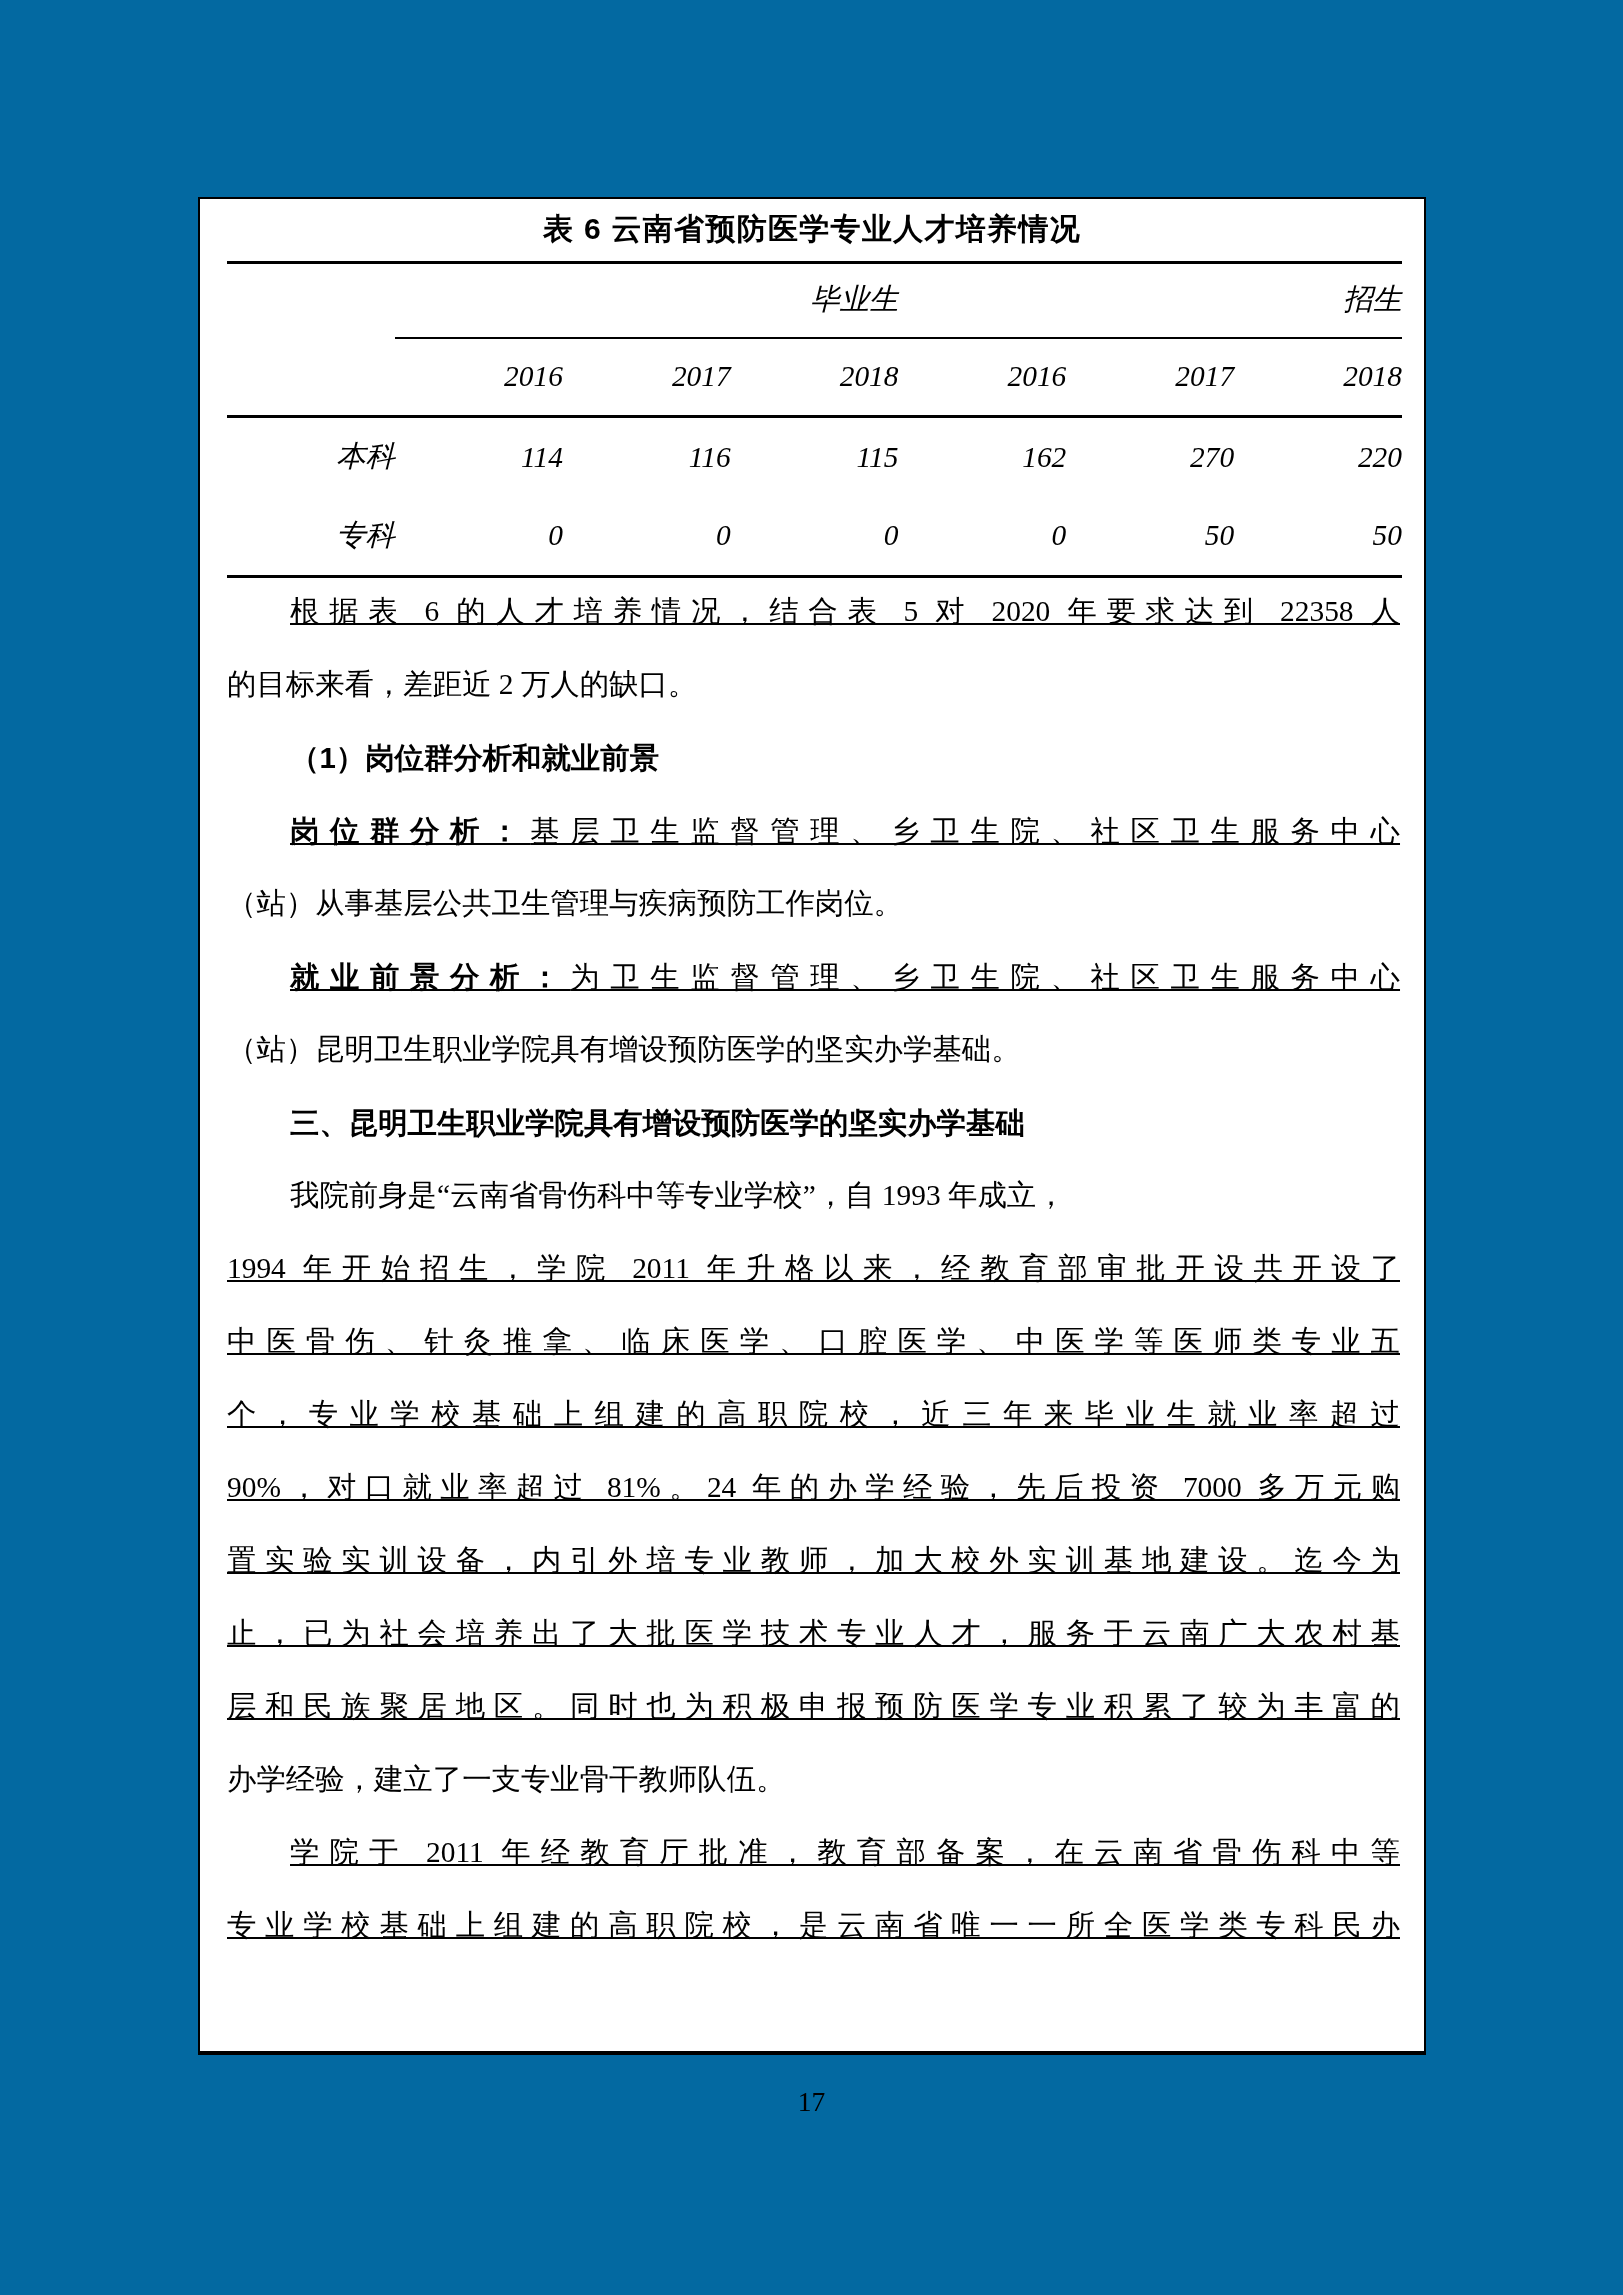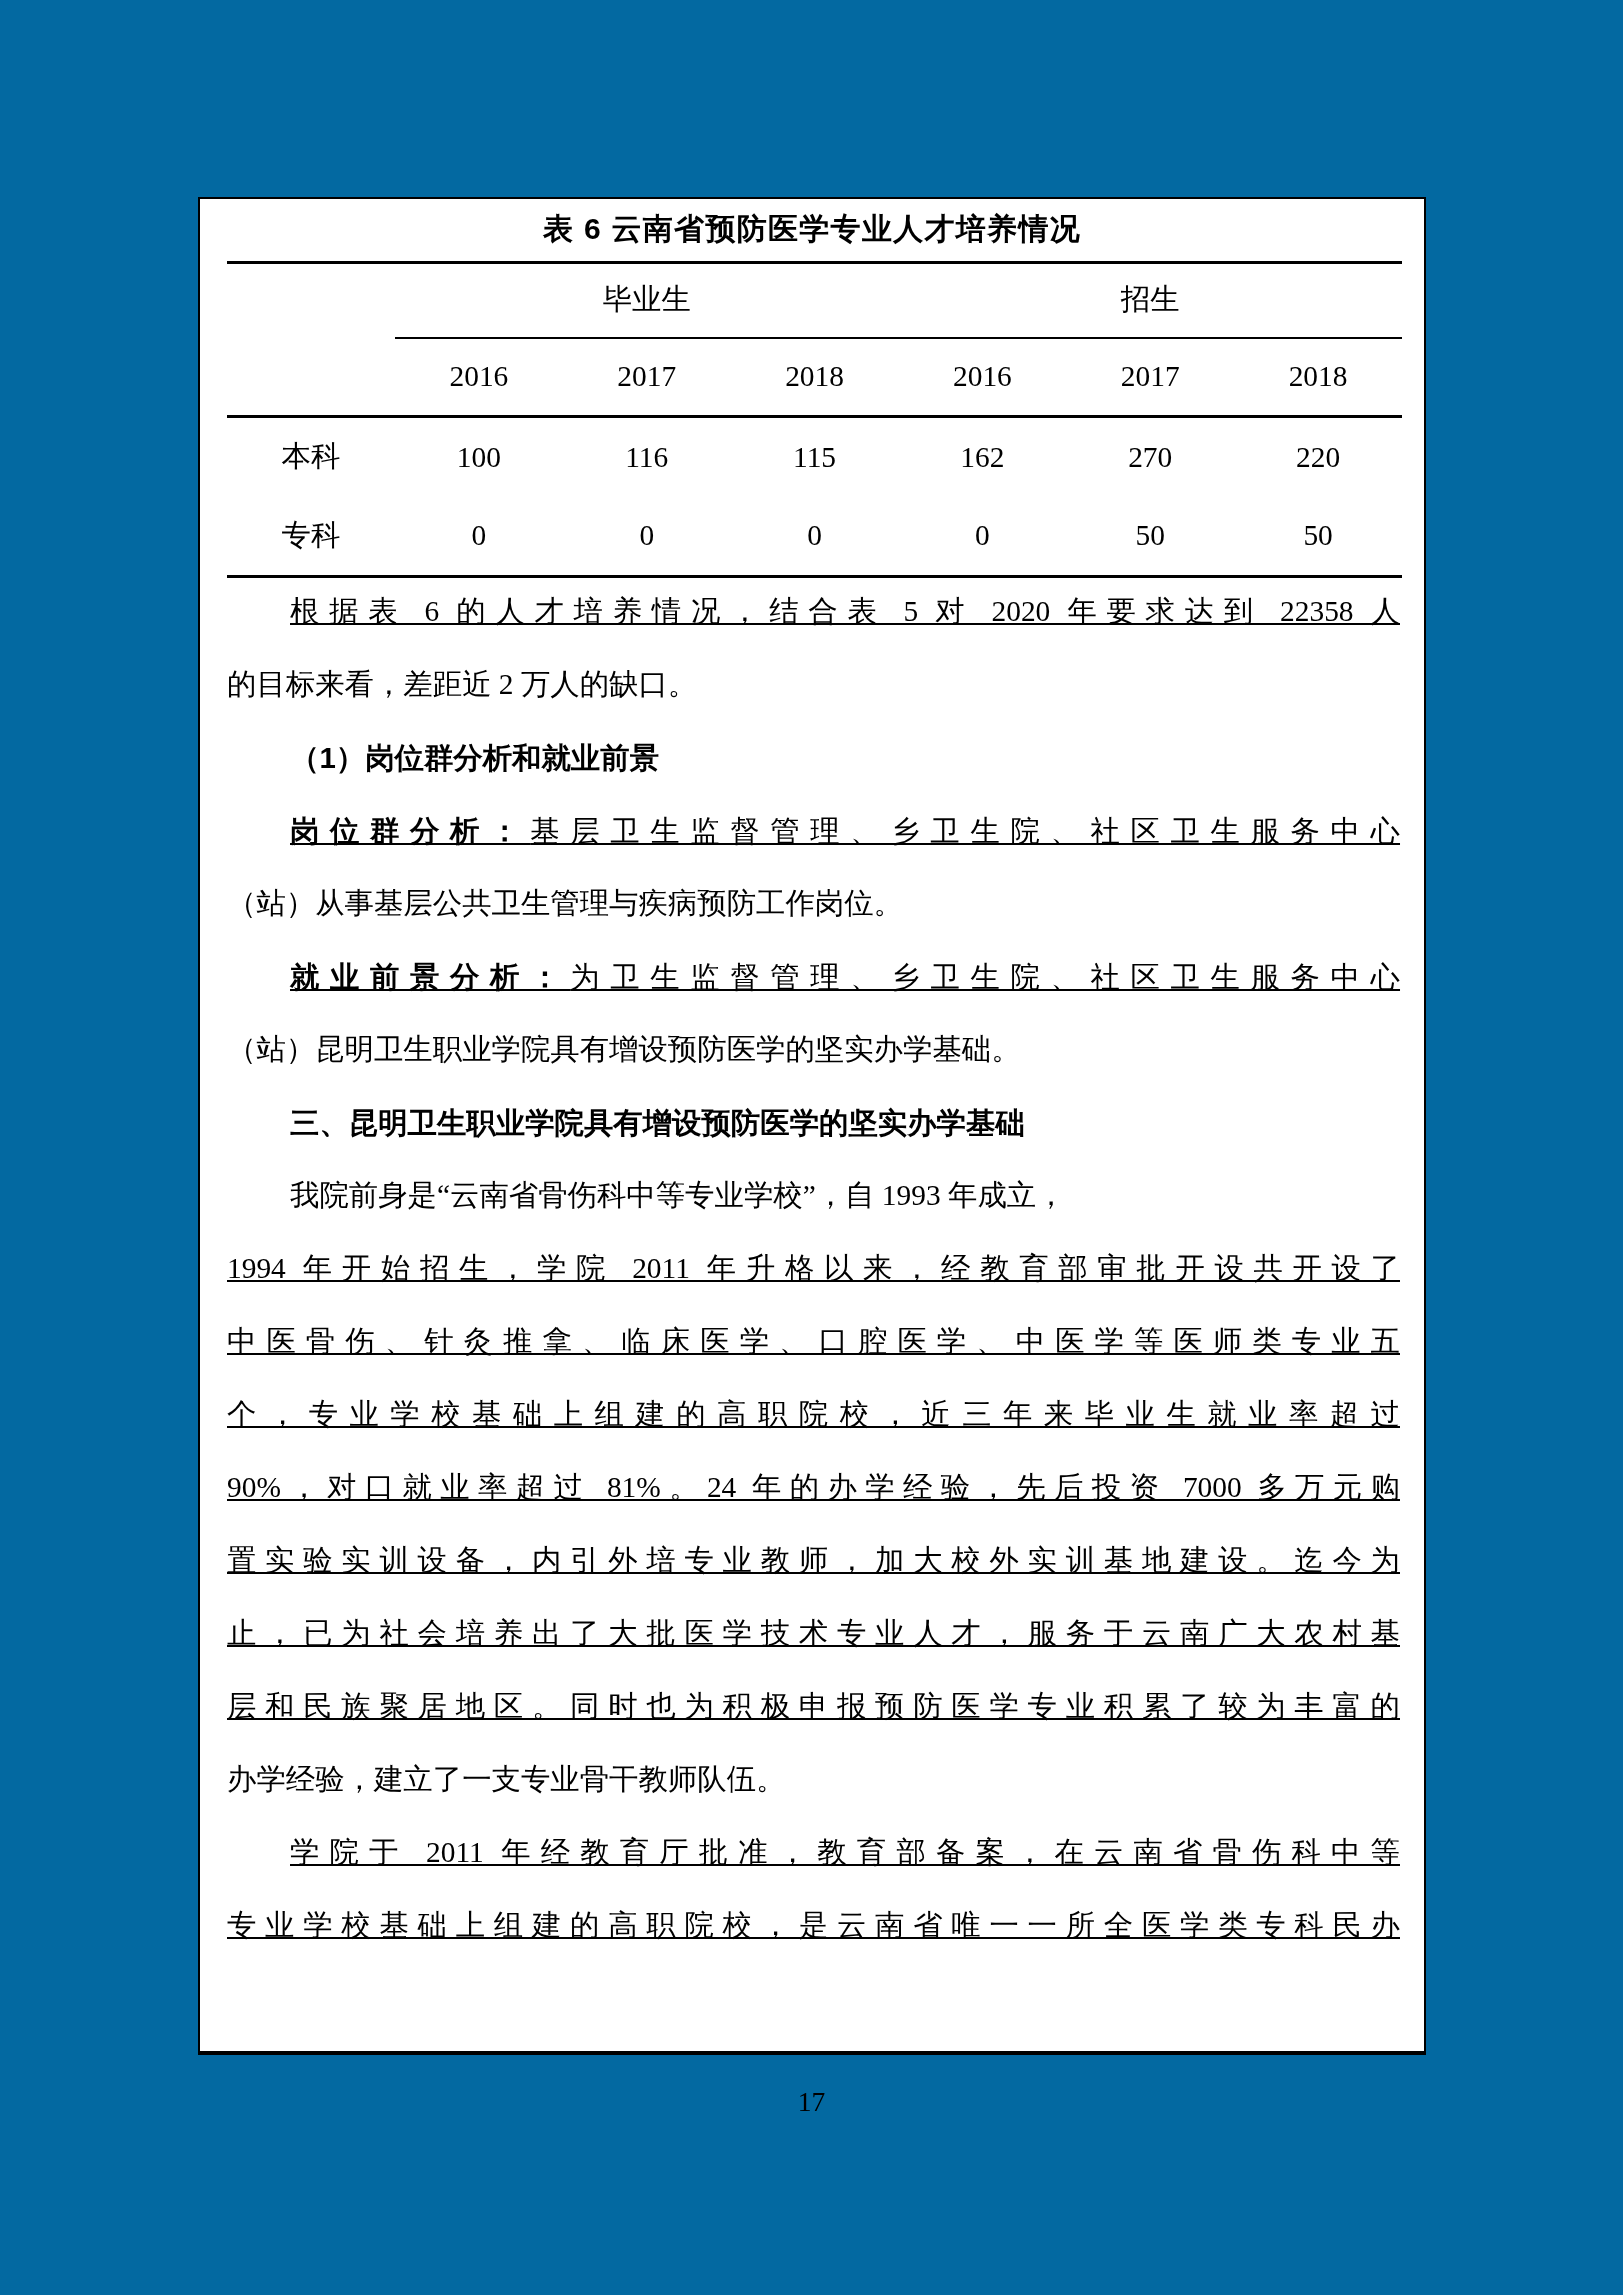--- a/index.html
+++ b/index.html
@@ -40,23 +40,24 @@
     left: 27px;
     top: 62px;
     width: 1175px;
     table-layout: fixed;
     border-collapse: collapse;
     border-top: 3.9px solid #000000;
     font-size: 29.4px;
   }
   table.data-table col.c0 { width: 168px; }
   table.data-table td {
-    text-align: center;
+    text-align: right;
     vertical-align: middle;
     padding: 0;
+    font-style: italic;
   }
   tr.grp { height: 75px; }
   tr.grp td.gh { border-bottom: 2.6px solid #000000; }
   tr.yrs { height: 79px; }
   tr.yrs td { border-bottom: 3.9px solid #000000; }
   tr.datarow { height: 80px; margin-top: 24px; }
   tr.datarow.last td { border-bottom: 3.9px solid #000000; }
 
   .body-text {
     position: absolute;
@@ -114,21 +115,21 @@
           <td></td>
           <td>2016</td>
           <td>2017</td>
           <td>2018</td>
           <td>2016</td>
           <td>2017</td>
           <td>2018</td>
         </tr>
         <tr class="datarow">
           <td>本科</td>
-          <td>100</td>
+          <td>114</td>
           <td>116</td>
           <td>115</td>
           <td>162</td>
           <td>270</td>
           <td>220</td>
         </tr>
         <tr class="datarow last">
           <td>专科</td>
           <td>0</td>
           <td>0</td>

